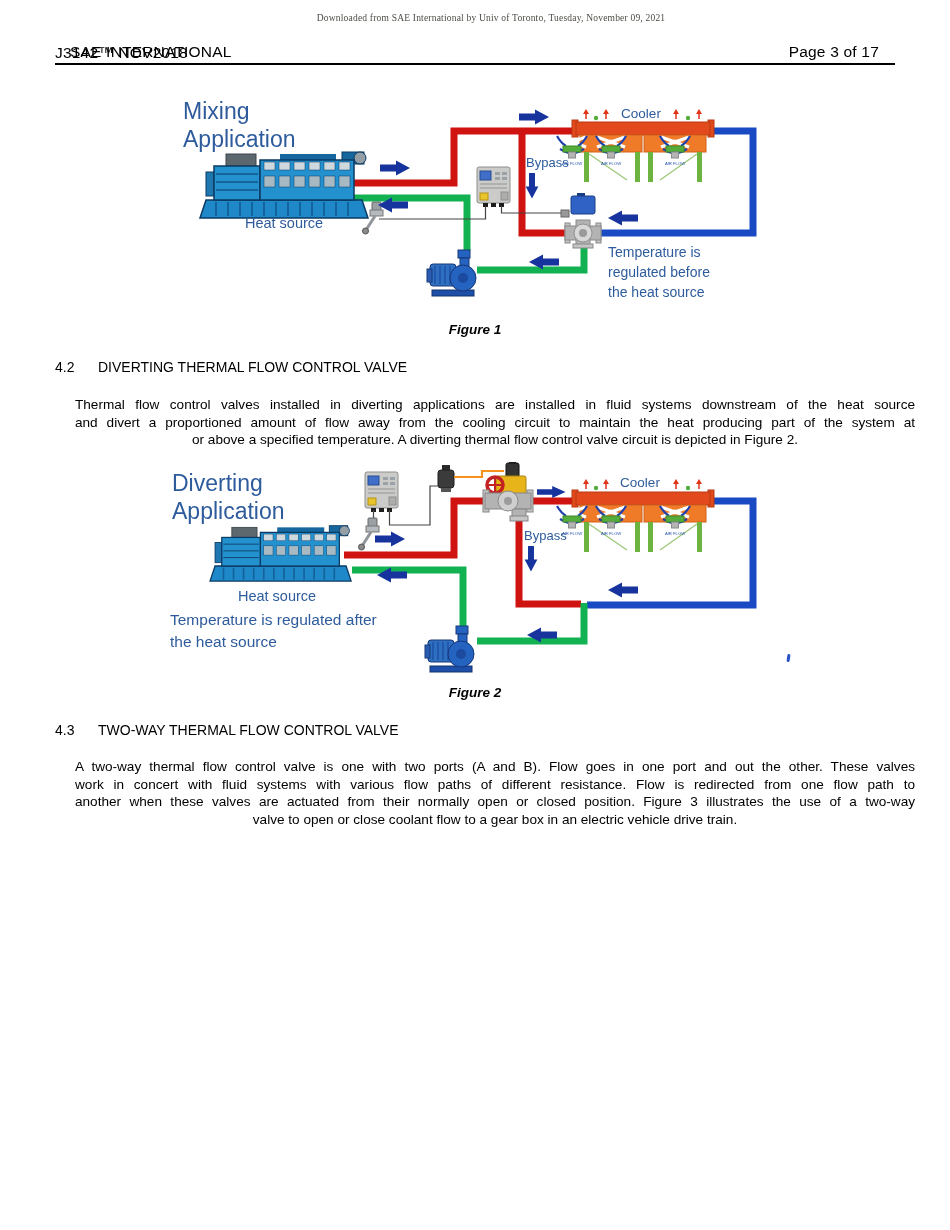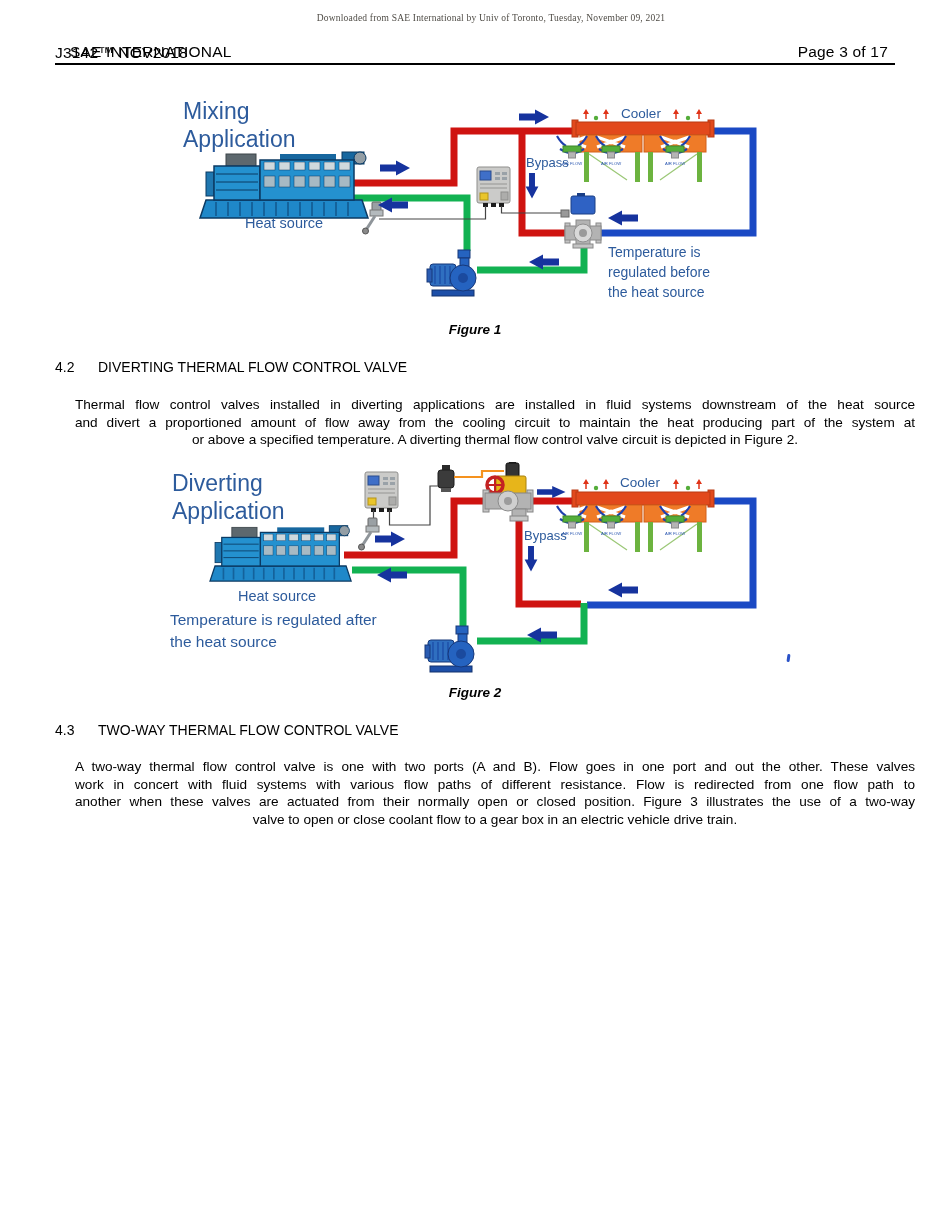--- a/index.html
+++ b/index.html
@@ -4,21 +4,21 @@
 <style>
   html,body{margin:0;padding:0;background:#ffffff;}
   .page{position:relative;width:950px;height:1230px;background:#fff;overflow:hidden;
         font-family:"Liberation Sans",sans-serif;color:#111;}
   .notice{position:absolute;top:13px;left:16px;width:100%;text-align:center;
           font-family:"Liberation Serif",serif;font-size:9.5px;letter-spacing:.2px;color:#4e4b45;}
   .hdr{position:absolute;top:44px;left:55px;width:840px;height:19px;
        border-bottom:2.5px solid #000;font-size:15.5px;letter-spacing:.2px;color:#000;}
   .h-left{position:absolute;left:15px;bottom:2px;}
   .h-center{position:absolute;left:0;right:0;bottom:1px;}
-  .h-right{position:absolute;right:7px;bottom:2px;}
+  .h-right{position:absolute;right:16px;bottom:2px;}
   .figsvg{position:absolute;left:0;}
   #fig1{top:92px;}
   #fig2{top:462px;}
   .caption{position:absolute;left:0;width:100%;text-align:center;
            font-size:13.5px;font-weight:bold;font-style:italic;color:#000;}
   #cap1{top:322px;}
   #cap2{top:685px;}
   .h-sec{position:absolute;left:55px;font-size:14px;color:#000;white-space:nowrap;}
   #h42{top:359px;}
   #h43{top:722px;}

